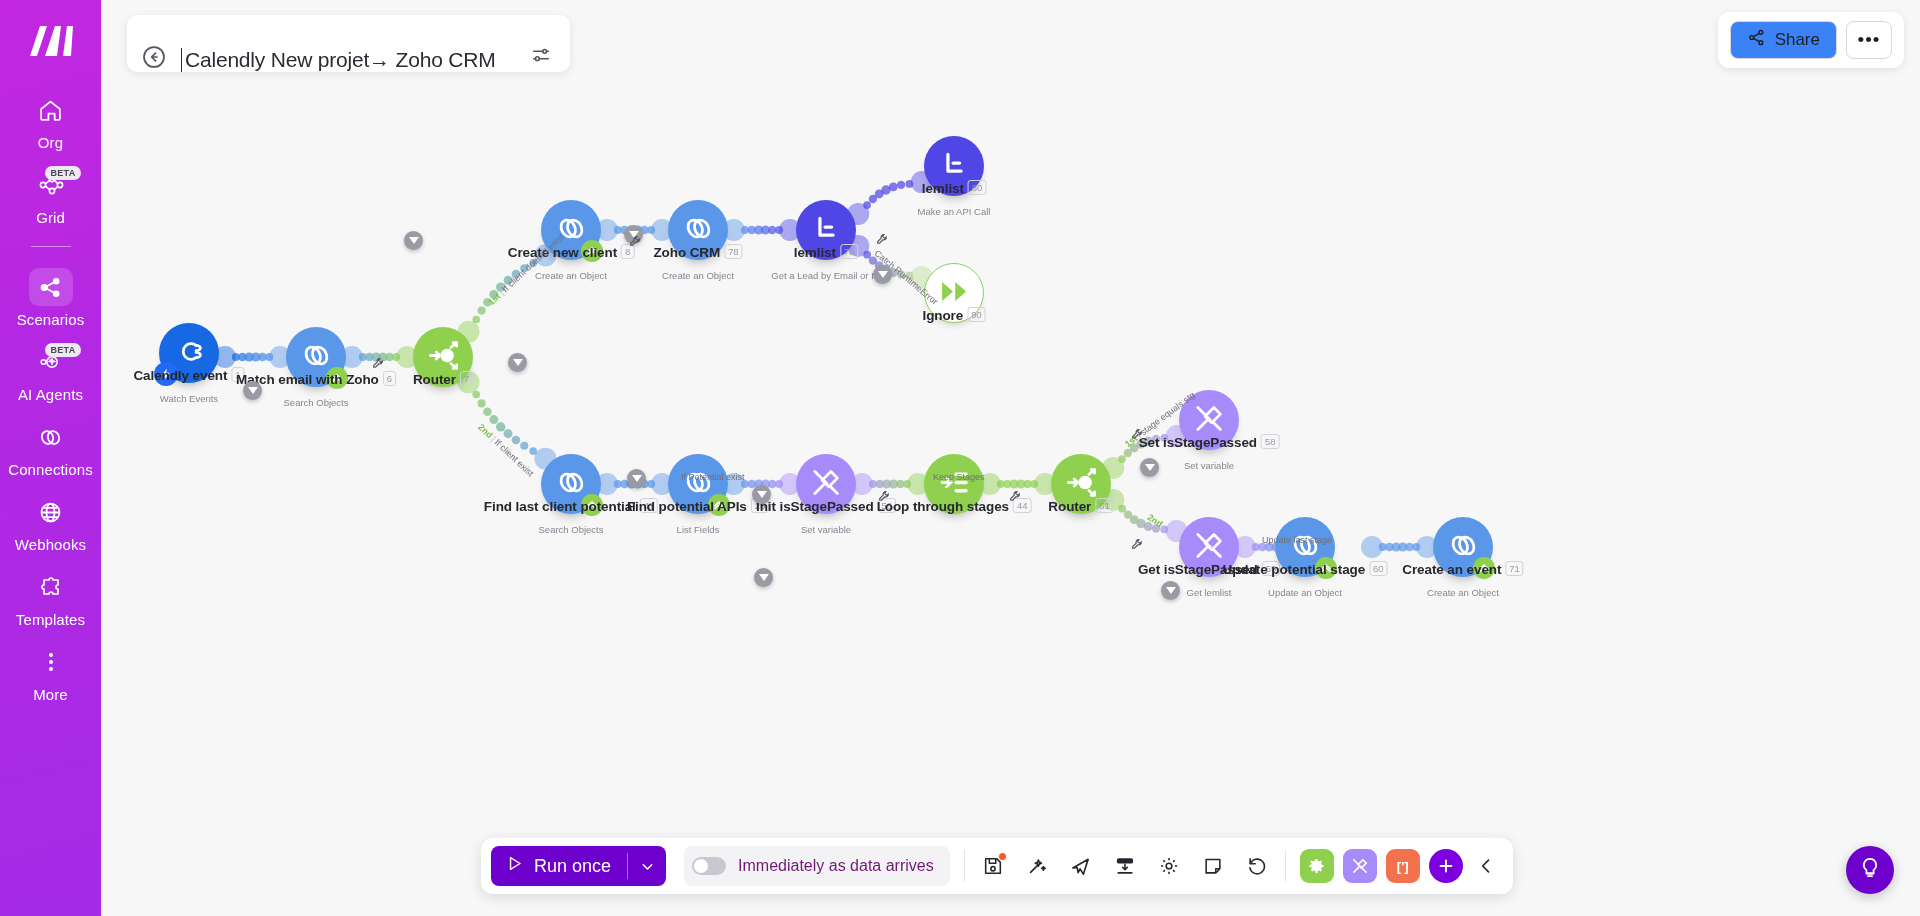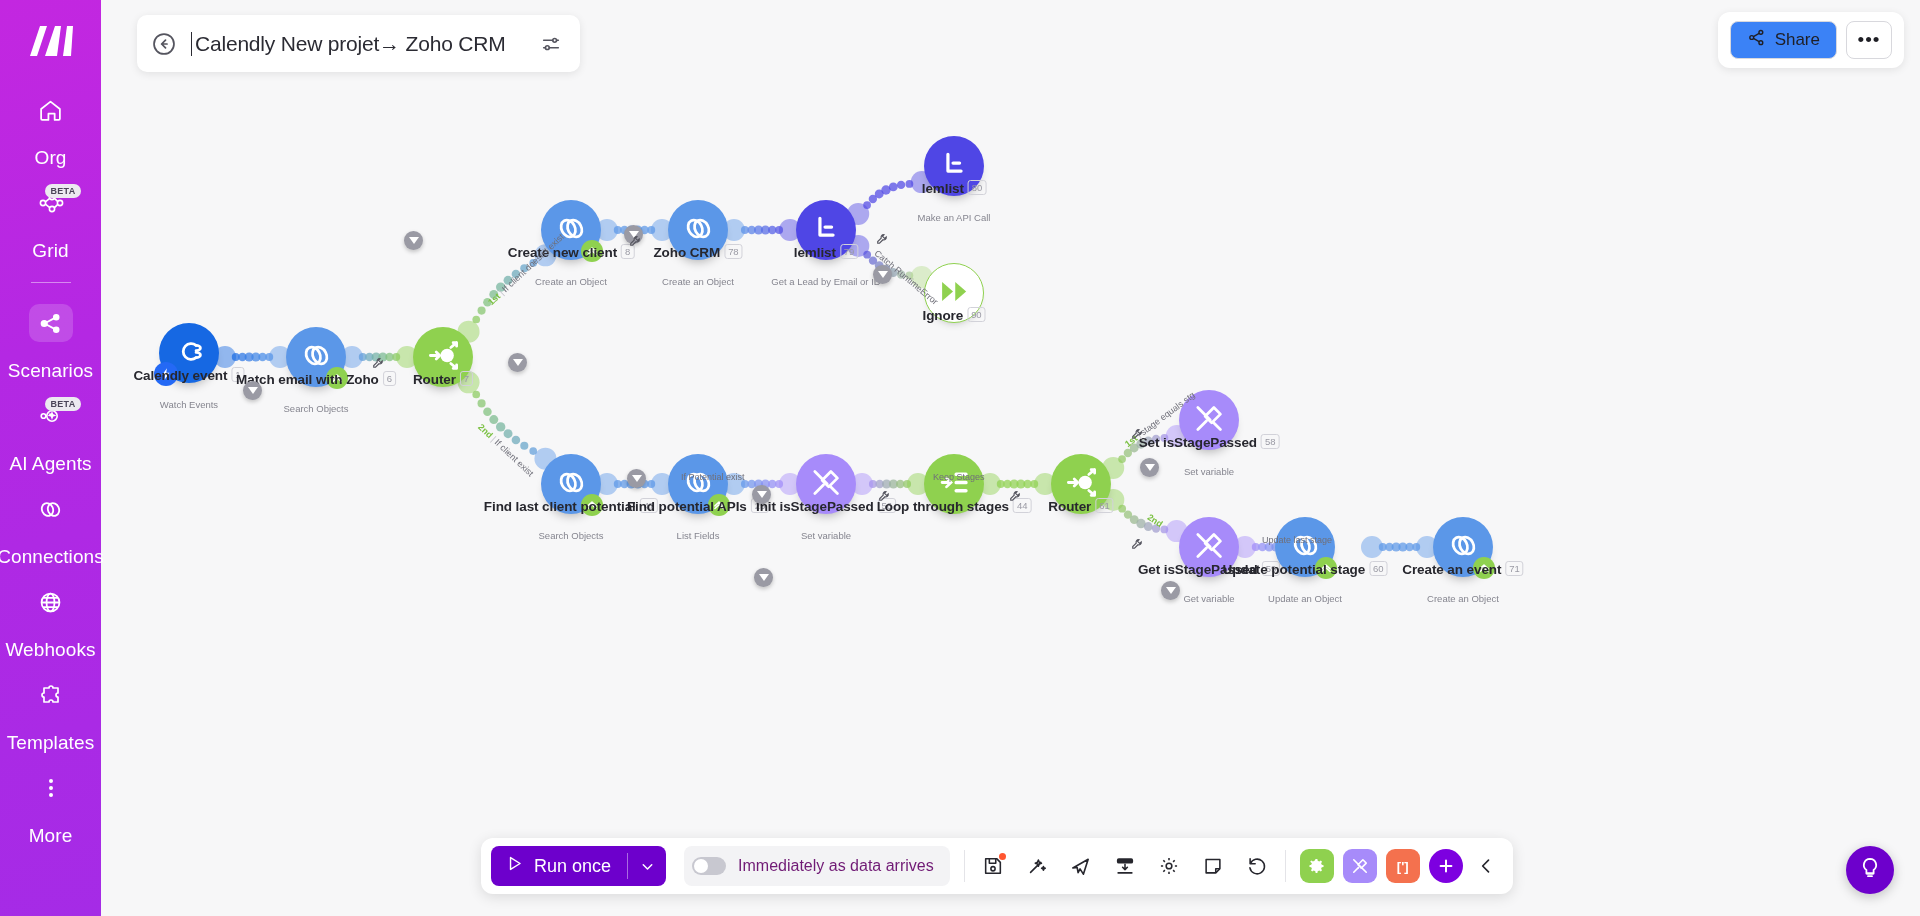--- a/index.html
+++ b/index.html
@@ -21,34 +21,34 @@
   .brand svg { display: block; }
   .nav-item {
     width: 101px; display: flex; flex-direction: column; align-items: center;
     padding: 9px 0 6px 0; cursor: pointer; position: relative;
   }
   .nav-icon-wrap {
     width: 44px; height: 38px; display: flex; align-items: center; justify-content: center;
     border-radius: 10px; position: relative;
   }
   .nav-item.active .nav-icon-wrap { background: rgba(255,255,255,0.17); }
-  .nav-label { font-size: 19px; margin-top: 18px; letter-spacing: .1px; color: #fff; }
+  .nav-label { font-size: 15px; margin-top: 5px; letter-spacing: .1px; color: #fff; }
   .beta-badge {
     position: absolute; top: 0px; right: -8px;
     background: #ece9f0; color: #4a4458; font-size: 9px; font-weight: 700;
     border-radius: 8px; padding: 1px 5px; line-height: 12px; letter-spacing: .3px;
   }
   .nav-divider { width: 40px; height: 1px; background: rgba(255,255,255,0.45); margin: 14px 0 12px 0; }
   .dots-icon { display:flex; flex-direction: column; align-items:center; gap: 3px; }
   .dots-icon i { width: 4px; height: 4px; border-radius: 50%; background: #fff; display:block; }
 
   
   #titlebar {
-    position: absolute; left: 137px; top: 15px; height: 57px; width: 443px;
-    background: #fff; border-radius: 10px; display: flex; align-items: center;
+    position: absolute; left: 127px; top: 15px; height: 57px; width: 443px;
+    background: #fff; border-radius: 10px; display: flex; align-items: flex-end;
     box-shadow: 0 2px 9px rgba(0,0,0,0.09); padding: 0 12px 0 12px;
   }
   .back-btn { width: 30px; height: 30px; flex: 0 0 30px; display:flex; align-items:center; justify-content:center; cursor:pointer; }
   #scenario-title {
     flex: 1; font-size: 21px; color: #2b2b33; margin-left: 12px;
     border-left: 1.5px solid #2b2b33; padding-left: 3px; white-space: nowrap;
     letter-spacing: -0.2px;
   }
   .title-settings { width: 34px; height: 34px; display:flex; align-items:center; justify-content:center; cursor:pointer; }
 
@@ -84,21 +84,21 @@
   .node-label {
     position: absolute; left: 50%; transform: translateX(-50%);
     text-align: center; white-space: nowrap;
   }
   .node-title { font-size: 13.5px; font-weight: 700; color: #27272e; letter-spacing: -0.1px; }
   .node-num {
     display: inline-block; font-size: 9.5px; font-weight: 400; color: #9a9aa4;
     border: 1px solid #d2d2d9; border-radius: 3px; padding: 0 3px; margin-left: 4px;
     vertical-align: 1.5px; line-height: 13px;
   }
-  .node-sub { font-size: 9.5px; color: #85858f; margin-top: 16px; }
+  .node-sub { font-size: 9.5px; color: #85858f; margin-top: 10px; }
 
   
   .corner-badge {
     position: absolute; border-radius: 50%;
     display: flex; align-items: center; justify-content: center;
   }
   .badge-green { background: #8fd14f; }
   .badge-blue  { background: #2469f5; }
 
   .edge-label {
@@ -627,21 +627,21 @@
       <span><svg width="35" height="35" viewBox="0 0 24 24" fill="none" stroke="#fff" stroke-width="1.9" stroke-linecap="round" stroke-linejoin="round">
         <path d="M4 4.5 12.5 13"></path>
                 <path d="M15 4.5 19.5 9 13.5 15 9 10.5Z"></path>
                 <path d="M4 19.5 10 13.5"></path>
                 <path d="M19.5 19.5 14.5 14.5"></path>
               </svg></span>
 
     </div>
     <div class="node-label" style="top:44px;">
       <div class="node-title">Get isStagePassed<span class="node-num">59</span></div>
-      <div class="node-sub">Get variable</div>
+      <div class="node-sub">Get lemlist</div>
     </div>
         </div>
         <div class="node" style="left: 1204px; top: 547px;">
     <div class="bubble" style="width:60px;height:60px;background:#5b97e8;">
       <span><svg width="35" height="35" viewBox="0 0 24 24" fill="none" stroke="#fff" stroke-width="1.9">
         <ellipse cx="9.8" cy="12" rx="4.6" ry="6" transform="rotate(-28 9.8 12)"></ellipse>
                 <ellipse cx="14.2" cy="12" rx="4.6" ry="6" transform="rotate(-28 14.2 12)"></ellipse>
               </svg></span>
       <span class="corner-badge badge-green" style="width:22px;height:22px;right:-2px;bottom:-2px;">
       <svg width="14" height="14" viewBox="0 0 24 24" fill="none" stroke="#fff" stroke-width="2.6" stroke-linecap="round" stroke-linejoin="round">

